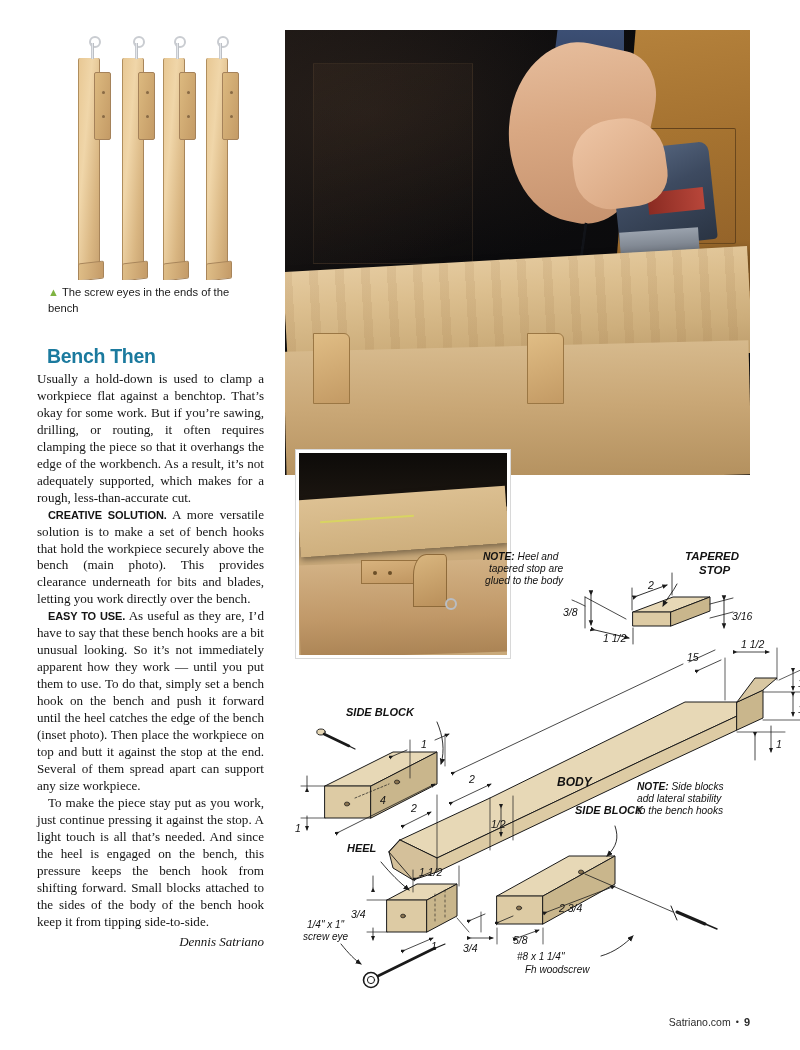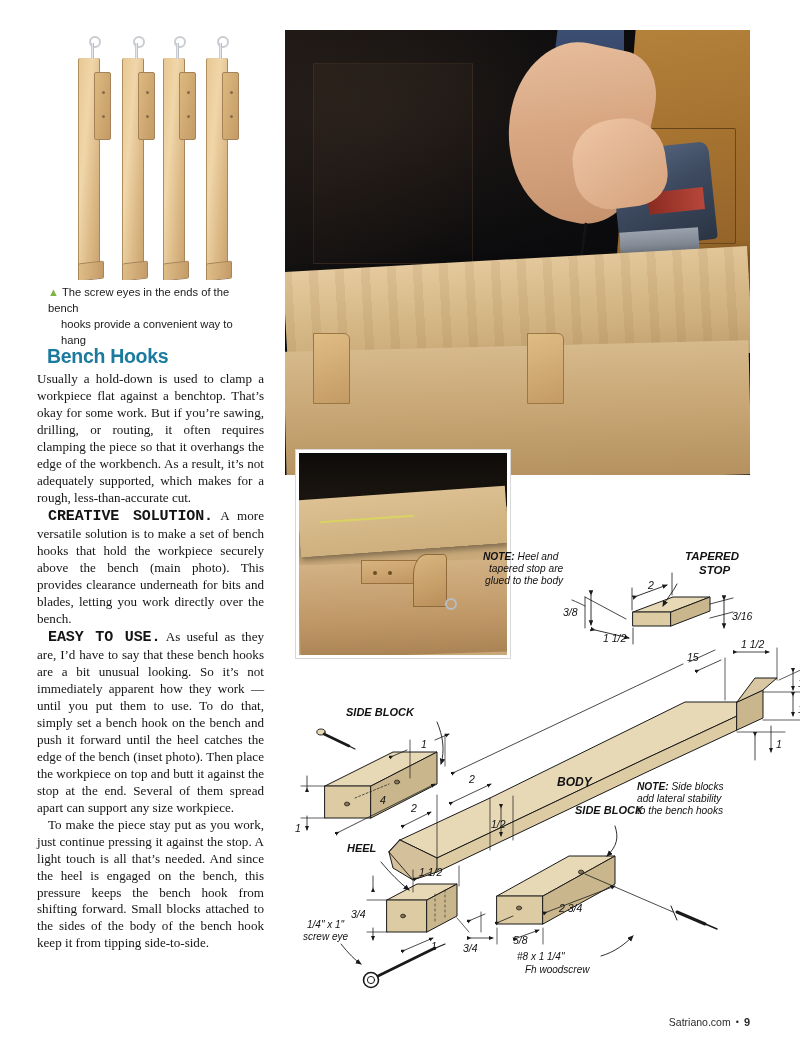--- a/index.html
+++ b/index.html
@@ -78,22 +78,22 @@
   .col {
     position: absolute; left: 37px; top: 371px; width: 227px;
     font-family: "Liberation Serif", serif;
     font-size: 13.1px; line-height: 1.295;
     text-align: justify; color: #141414;
     hyphens: auto;
   }
   .col p { text-indent: 0; margin-bottom: 0; }
   .col p + p { text-indent: 11px; }
   .runin {
-    font-family: Liberation Mono, monospace;
-    font-weight: bold; font-size: 15px;
+    font-family: Liberation Sans, sans-serif;
+    font-weight: bold; font-size: 11px;
     letter-spacing: -0.1px;
   }
   .byline {
     text-align: right; font-style: italic; font-size: 13px;
     line-height: 1.32; margin-top: 3px; text-indent: 0 !important;
   }
 
   
   .photo-main {
     position: absolute; left: 285px; top: 30px; width: 465px; height: 445px;
@@ -281,30 +281,30 @@
     <div class="hook" style="left:156px;"></div>
     <div class="hook-block" style="left:172px;">
         <i style="top:18px"></i>
         <i style="top:42px"></i>
       </div>
     <div class="screw-eye" style="left:164px;"></div>
   </div>
 
   <div class="caption">
     <span class="tri">▲</span><span class="ctext">The screw eyes in the ends of the bench</span>
-    <span class="cont">hooks provide a convenient way to hang</span>
-  </div>
-
-  <div class="heading">Bench Hooks</div>
+  </div>
+
+  <div class="heading">Bench Then</div>
 
   <div class="col">
     <p><span>Usually a hold-down is used to clamp a workpiece flat against a benchtop. That’s okay for some work. But if you’re sawing, drilling, or routing, it often requires clamping the piece so that it overhangs the edge of the workbench. As a result, it’s not adequately supported, which makes for a rough, less-than-accurate cut.</span></p>
     <p><span class="runin">CREATIVE SOLUTION.</span><span> A more versatile solution is to make a set of bench hooks that hold the workpiece securely above the bench (main photo). This provides clearance underneath for bits and blades, letting you work directly over the bench.</span></p>
     <p><span class="runin">EASY TO USE.</span><span> As useful as they are, I’d have to say that these bench hooks are a bit unusual looking. So it’s not immediately apparent how they work — until you put them to use. To do that, simply set a bench hook on the bench and push it forward until the heel catches the edge of the bench (inset photo). Then place the workpiece on top and butt it against the stop at the end. Several of them spread apart can support any size workpiece.</span></p>
     <p><span>To make the piece stay put as you work, just continue pressing it against the stop. A light touch is all that’s needed. And since the heel is engaged on the bench, this pressure keeps the bench hook from shifting forward. Small blocks attached to the sides of the body of the bench hook keep it from tipping side-to-side.</span></p>
+    <p class="byline">Dennis Satriano</p>
   </div>
 
   <div class="photo-main">
     <div class="mp-wall"></div>
     <div class="mp-sky"></div>
     <div class="mp-apron"></div>
     <div class="mp-pocket"></div>
     <div class="mp-shirt"></div>
     <div class="mp-arm"></div>
     <div class="mp-jig-body"></div>

